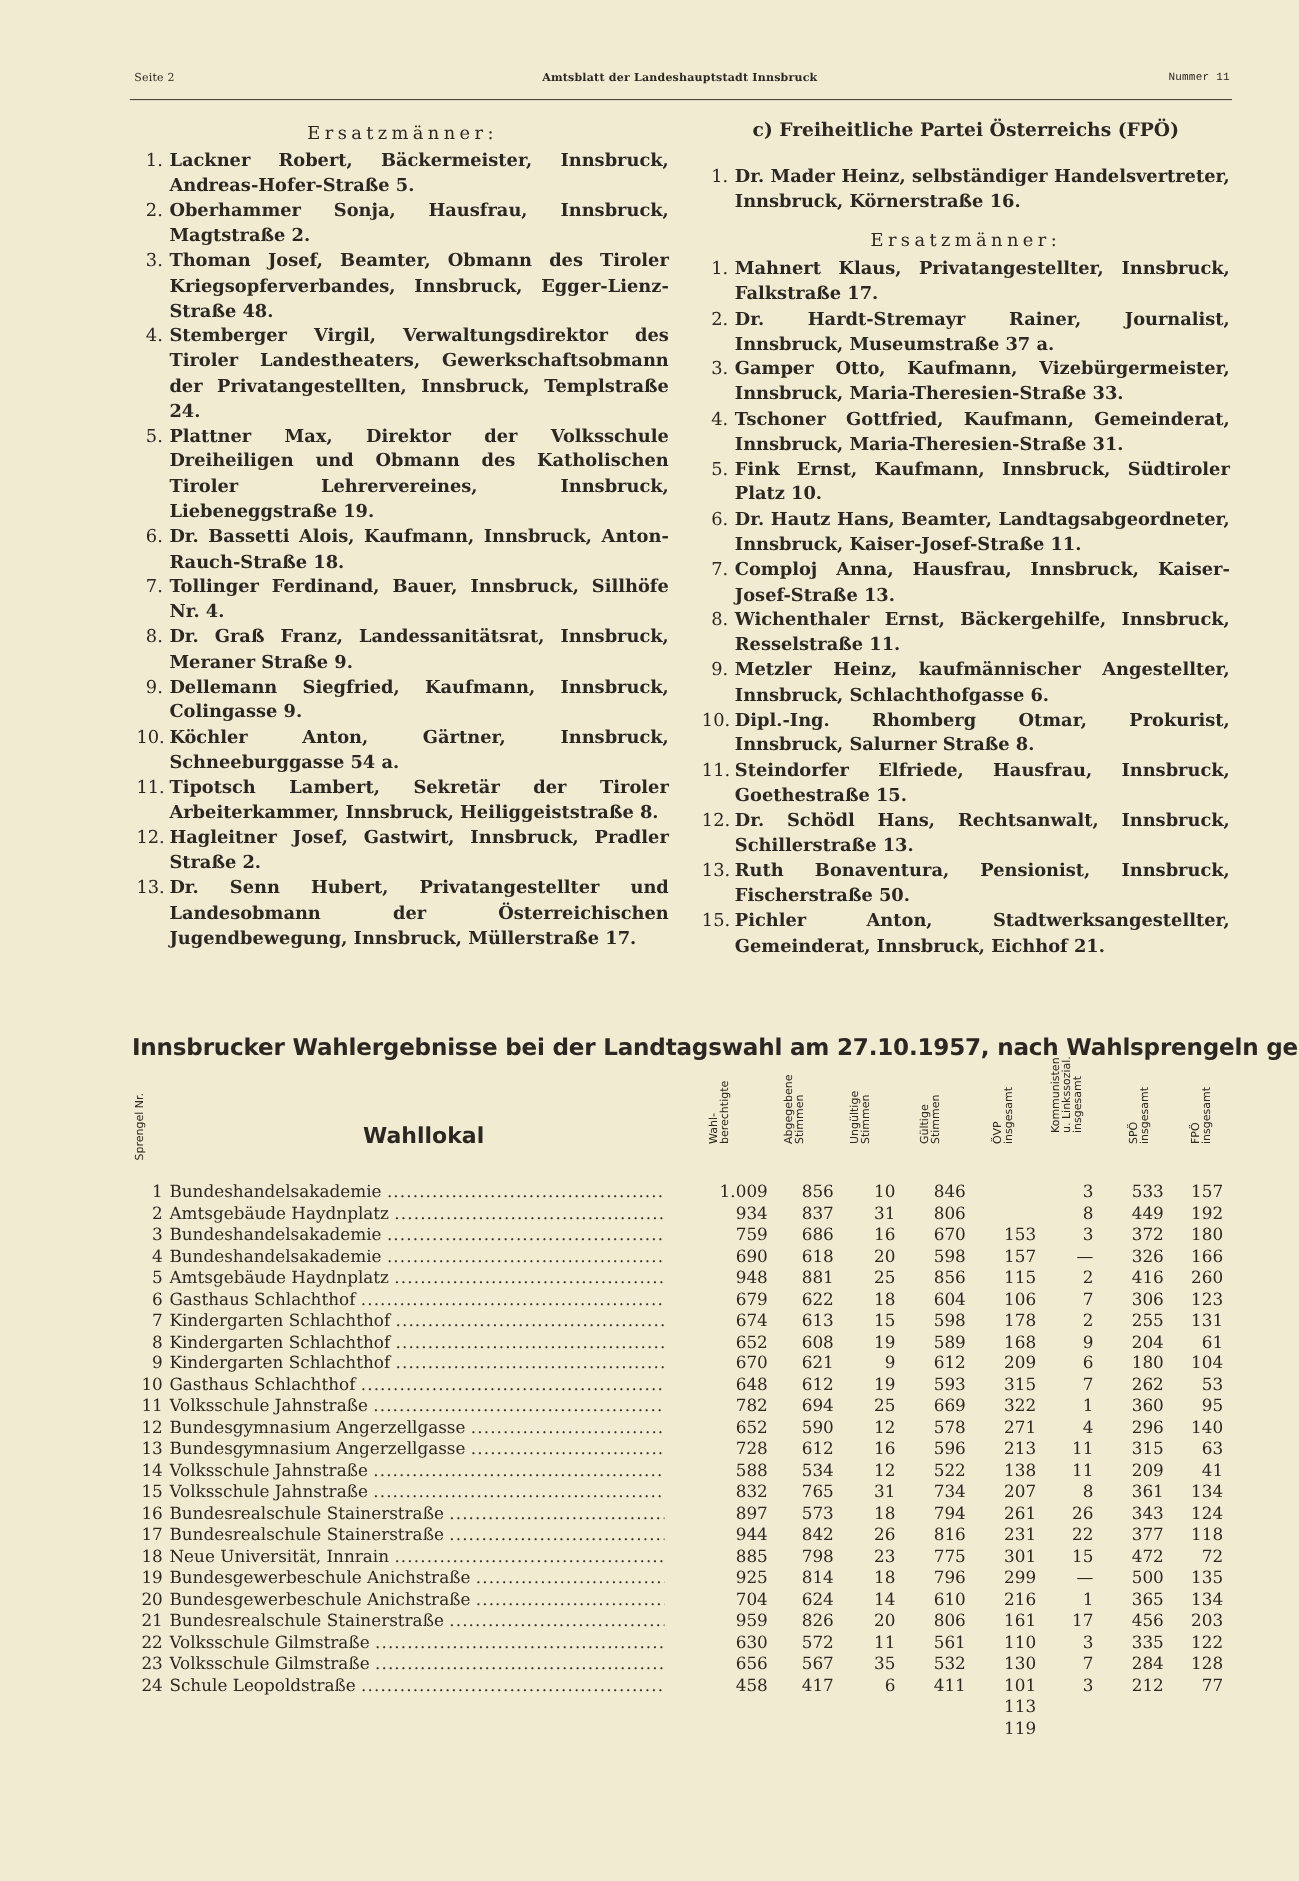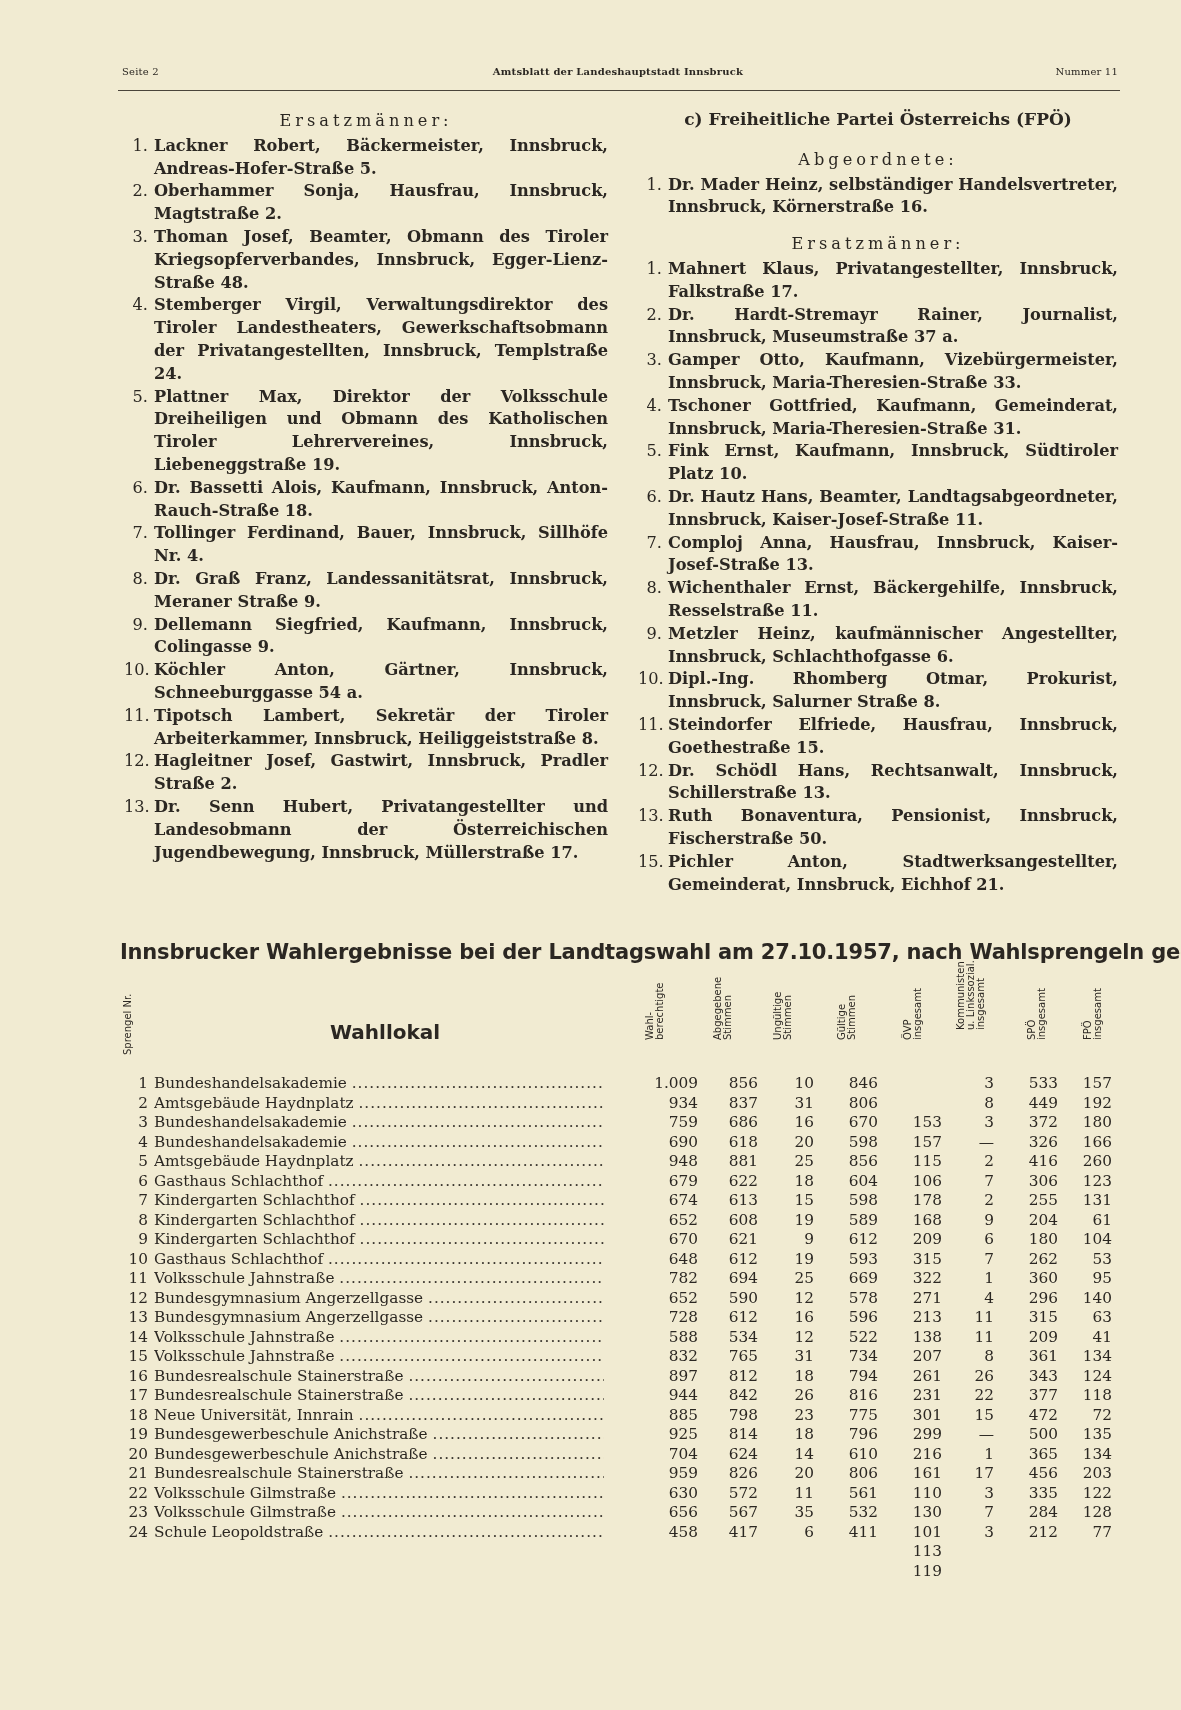--- a/index.html
+++ b/index.html
@@ -10,21 +10,21 @@
     font-family: "DejaVu Serif", serif;
     position: relative;
     overflow: hidden;
   }
   .page-header {
     position: absolute; left: 118px; top: 64px; width: 1000px; height: 22px;
     font-size: 10px; letter-spacing: 0.2px;
   }
   .page-header .left { position: absolute; left: 4px; top: 2px; }
   .page-header .center { position: absolute; left: 0; right: 0; text-align: center; top: 2px; font-weight: bold; }
-  .page-header .right { position: absolute; right: 0; top: 2px; }
+  .page-header .right { position: absolute; right: 0; top: 2px; font-family: Liberation Mono, monospace; }
   .header-rule {
     position: absolute; left: 118px; top: 90px; width: 1002px; height: 0;
     border-top: 1.5px solid #4a443b;
   }
   .col {
     position: absolute; top: 108px; font-size: 16.2px; line-height: 22.8px;
   }
   .col.left { left: 124px; width: 484px; }
   .col.right { left: 638px; width: 480px; }
   .section-head {
@@ -136,21 +136,20 @@
       </div>
       <div class="entry">
         <span class="num">13.</span>
         <span class="txt">Dr. Senn Hubert, Privatangestellter und Landesobmann der Österreichischen Jugendbewegung, Innsbruck, Müllerstraße 17.</span>
       </div>
     </div>
 </div>
 
 <div class="col right">
   <div class="party-head">c) Freiheitliche Partei Österreichs (FPÖ)</div>
-  <div class="section-head">Abgeordnete:</div>
   <div id="right-delegates">
       <div class="entry">
         <span class="num">1.</span>
         <span class="txt">Dr. Mader Heinz, selbständiger Handelsvertreter, Innsbruck, Körnerstraße 16.</span>
       </div>
     </div>
   <div class="spacer"></div>
   <div class="section-head">Ersatzmänner:</div>
   <div id="right-subs">
       <div class="entry">
@@ -431,21 +430,21 @@
       <span class="v v4">734</span>
       <span class="v v5">231</span>
       <span class="v v6">8</span>
       <span class="v v7">361</span>
       <span class="v v8">134</span>
     </div>
     <div class="row">
       <span class="nr">16</span>
       <span class="lokal"><span>Bundesrealschule Stainerstraße</span> <span class="dots">......................................................</span></span>
       <span class="v v1">897</span>
-      <span class="v v2">812</span>
+      <span class="v v2">573</span>
       <span class="v v3">18</span>
       <span class="v v4">794</span>
       <span class="v v5">301</span>
       <span class="v v6">26</span>
       <span class="v v7">343</span>
       <span class="v v8">124</span>
     </div>
     <div class="row">
       <span class="nr">17</span>
       <span class="lokal"><span>Bundesrealschule Stainerstraße</span> <span class="dots">......................................................</span></span>

